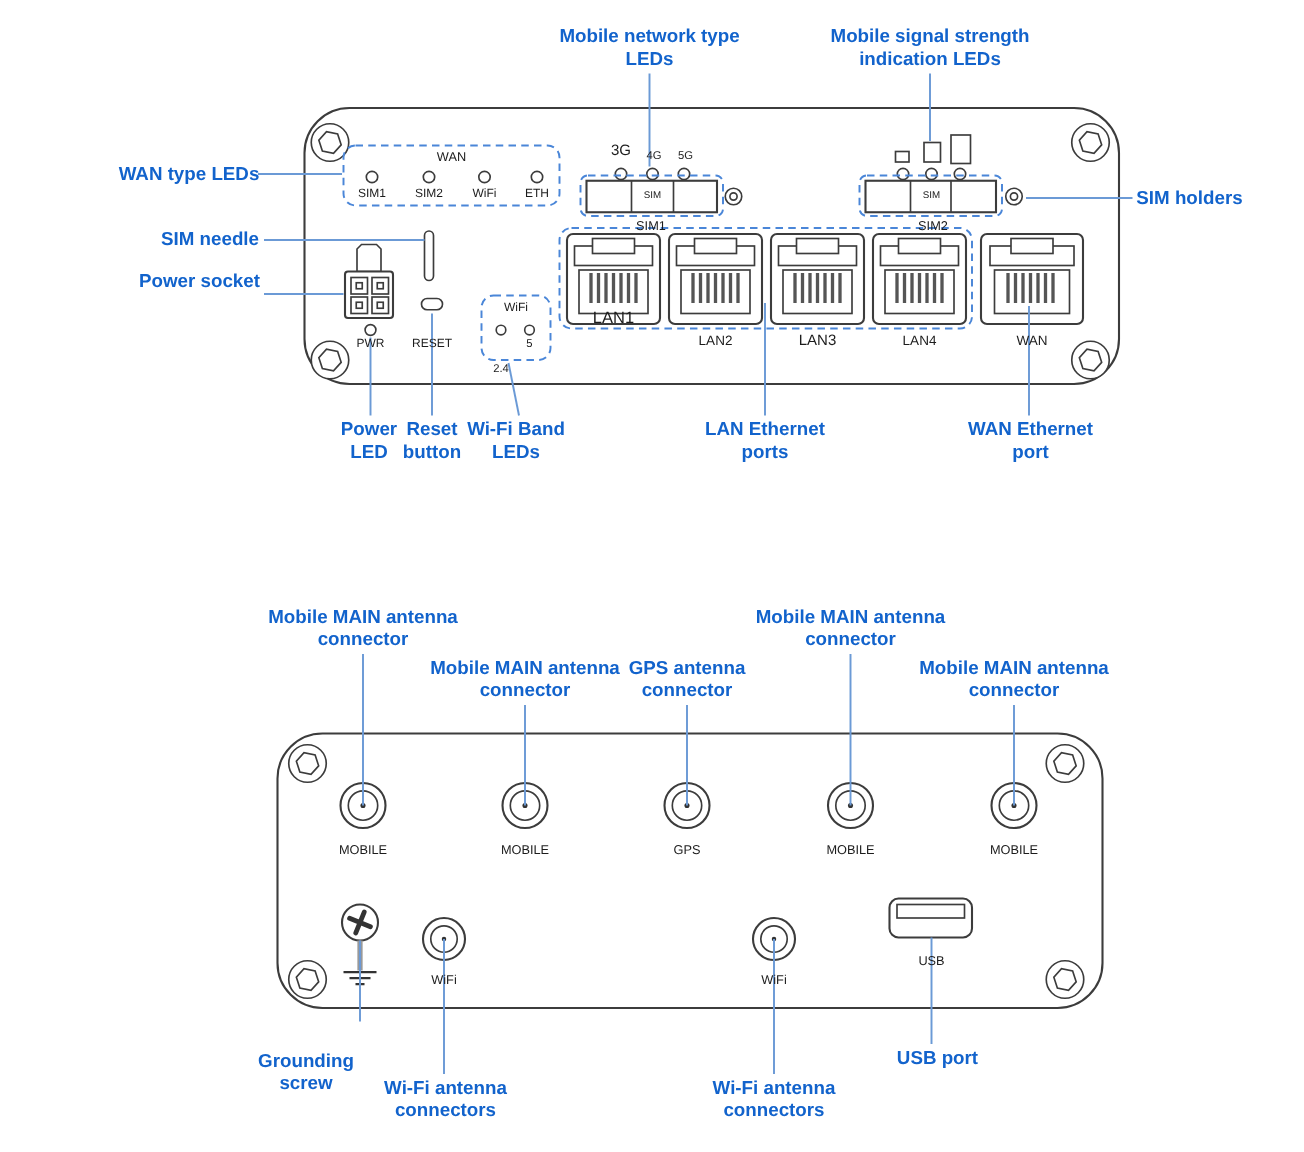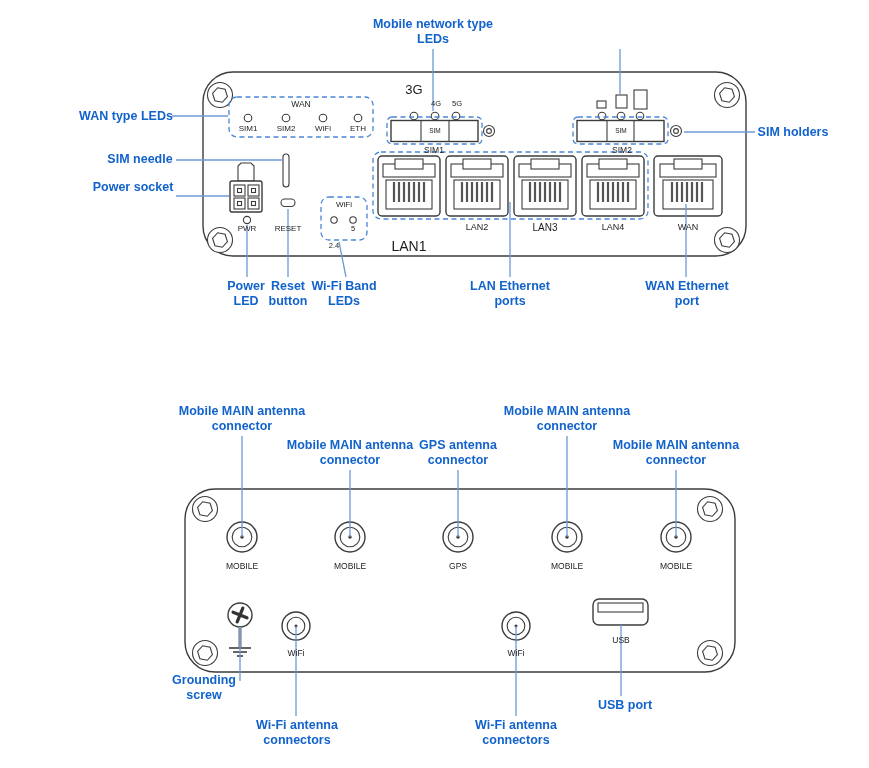--- a/index.html
+++ b/index.html
@@ -198,36 +198,36 @@
     <line x1="621" y1="625" x2="621" y2="696" class="lead"></line>
   </g>
 </svg>
 
 <div class="pr" style="left:301px;top:99px;font-size:8.5px">WAN</div>
 <div class="pr" style="left:248px;top:124px;font-size:8px">SIM1</div>
 <div class="pr" style="left:286px;top:124px;font-size:8px">SIM2</div>
 <div class="pr" style="left:323px;top:124px;font-size:8px">WiFi</div>
 <div class="pr" style="left:358px;top:124px;font-size:8px">ETH</div>
 
-<div class="pr" style="left:414px;top:82px;font-size:13px">3G</div>
+<div class="pr" style="left:414px;top:95px;font-size:10px">3G</div>
 <div class="pr" style="left:436px;top:99px;font-size:7.5px">4G</div>
 <div class="pr" style="left:457px;top:99px;font-size:7.5px">5G</div>
 
 <div class="pr" style="left:435px;top:127px;font-size:6.5px">SIM</div>
 <div class="pr" style="left:621px;top:127px;font-size:6.5px">SIM</div>
 <div class="pr" style="left:434px;top:145px;font-size:8.5px">SIM1</div>
 <div class="pr" style="left:622px;top:145px;font-size:8.5px">SIM2</div>
 
 <div class="pr" style="left:247px;top:224px;font-size:8px">PWR</div>
 <div class="pr" style="left:288px;top:224px;font-size:8px">RESET</div>
 <div class="pr" style="left:344px;top:200px;font-size:8px">WiFi</div>
 <div class="pr" style="left:334px;top:241px;font-size:7.5px">2.4</div>
 <div class="pr" style="left:353px;top:224px;font-size:7.5px">5</div>
 
-<div class="pr" style="left:409px;top:238px;font-size:14px">LAN1</div>
+<div class="pr" style="left:409px;top:206px;font-size:11px">LAN1</div>
 <div class="pr" style="left:477px;top:222px;font-size:9px">LAN2</div>
 <div class="pr" style="left:545px;top:222px;font-size:10px">LAN3</div>
 <div class="pr" style="left:613px;top:222px;font-size:9px">LAN4</div>
 <div class="pr" style="left:688px;top:222px;font-size:9px">WAN</div>
 
 <div class="pr" style="left:242px;top:561px;font-size:8.5px">MOBILE</div>
 <div class="pr" style="left:350px;top:561px;font-size:8.5px">MOBILE</div>
 <div class="pr" style="left:458px;top:561px;font-size:8.5px">GPS</div>
 <div class="pr" style="left:567px;top:561px;font-size:8.5px">MOBILE</div>
 <div class="pr" style="left:676px;top:561px;font-size:8.5px">MOBILE</div>
@@ -236,20 +236,24 @@
 <div class="pr" style="left:621px;top:635px;font-size:8.5px">USB</div>
 
 <div class="ann" style="left:126px;top:109px">WAN type LEDs</div>
 <div class="ann" style="left:140px;top:152px">SIM needle</div>
 <div class="ann" style="left:133px;top:180px">Power socket</div>
 
 <div class="ann" style="left:433px;top:17px">
   <div>Mobile network type</div>
   <div>LEDs</div>
 </div>
+<div class="ann" style="left:620px;top:17px">
+  <div>Mobile signal strength</div>
+  <div>indication LEDs</div>
+</div>
 <div class="ann" style="left:793px;top:125px">SIM holders</div>
 
 <div class="ann" style="left:246px;top:279px">
   <div>Power</div>
   <div>LED</div>
 </div>
 <div class="ann" style="left:288px;top:279px">
   <div>Reset</div>
   <div>button</div>
 </div>
@@ -280,21 +284,21 @@
 </div>
 <div class="ann" style="left:567px;top:404px">
   <div>Mobile MAIN antenna</div>
   <div>connector</div>
 </div>
 <div class="ann" style="left:676px;top:438px">
   <div>Mobile MAIN antenna</div>
   <div>connector</div>
 </div>
 
-<div class="ann" style="left:204px;top:673px">
+<div class="ann" style="left:204px;top:700px">
   <div>Grounding</div>
   <div>screw</div>
 </div>
 <div class="ann" style="left:297px;top:718px">
   <div>Wi-Fi antenna</div>
   <div>connectors</div>
 </div>
 <div class="ann" style="left:516px;top:718px">
   <div>Wi-Fi antenna</div>
   <div>connectors</div>

